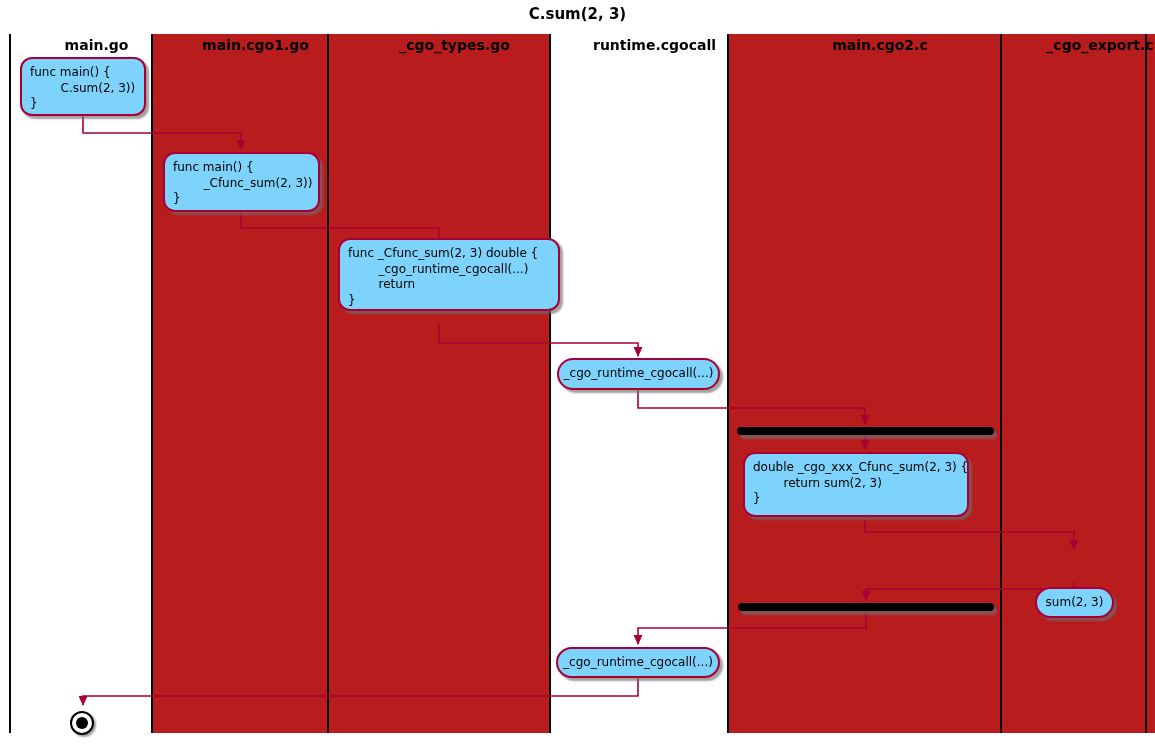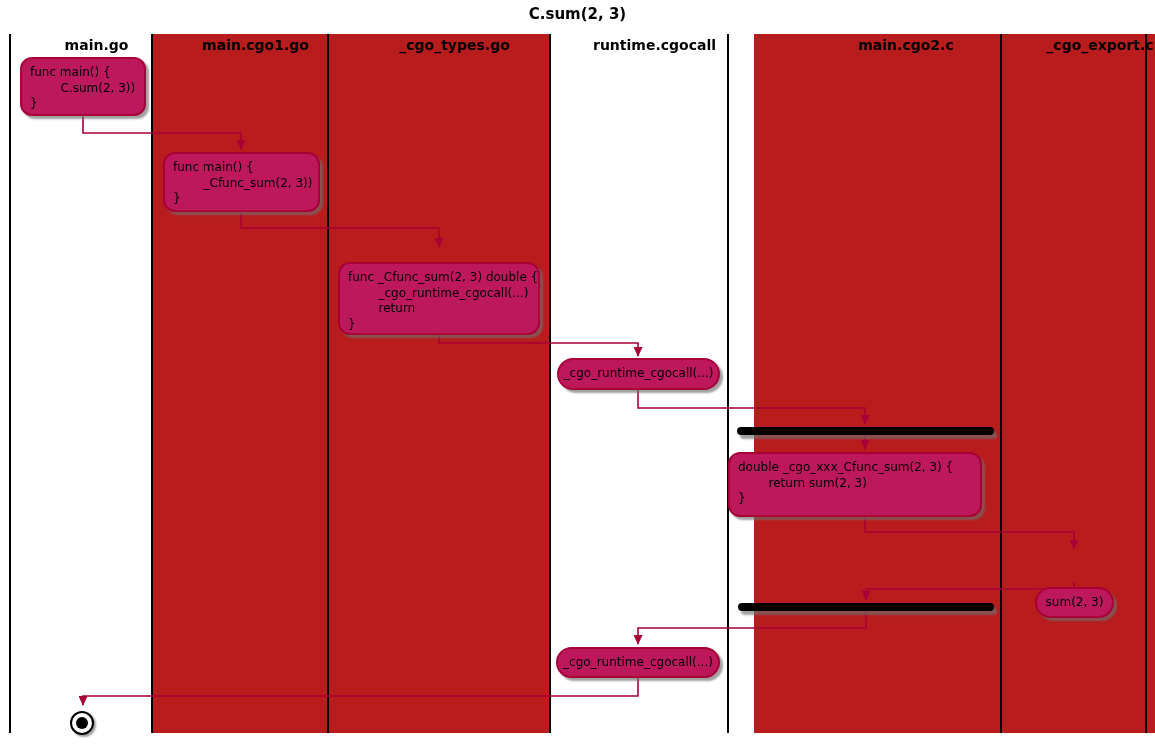--- a/index.html
+++ b/index.html
@@ -38,21 +38,21 @@
   }
   .divider {
     position: absolute;
     top: 34px;
     width: 2px;
     height: 699px;
     background: #000;
   }
   .activity {
     position: absolute;
-    background: #be185d;
+    background: #7dd3fc;
     border: 2px solid #A80036;
     border-radius: 12px;
     box-shadow: 3px 3px 2px rgba(110,110,110,0.65);
     font-size: 12px;
     line-height: 1.3;
     color: #000;
     padding: 6px 8px;
     white-space: pre;
   }
   .activity.pill {
@@ -104,21 +104,21 @@
   </div>
   <div class="lane lane-peach" style="left:152px;width:176px;">
     <div class="lane-header">main.cgo1.go</div>
   </div>
   <div class="lane lane-white" style="left:550px;width:178px;">
     <div class="lane-header">runtime.cgocall</div>
   </div>
   <div class="lane lane-peach" style="left:328px;width:222px;">
     <div class="lane-header">_cgo_types.go</div>
   </div>
-  <div class="lane lane-peach" style="left:728px;width:273px;margin-left:26px;">
+  <div class="lane lane-peach" style="left:728px;width:273px;">
     <div class="lane-header">main.cgo2.c</div>
   </div>
   <div class="lane lane-peach" style="left:1001px;width:167px;">
     <div class="lane-header">_cgo_export.c</div>
   </div>
 
   <div class="divider" style="left:9px;"></div>
   <div class="divider" style="left:151px;"></div>
   <div class="divider" style="left:327px;"></div>
   <div class="divider" style="left:549px;"></div>
@@ -144,30 +144,30 @@
   </svg>
 
   <div class="activity" style="left:20px;top:57px;width:126px;height:59px;">func main() {
         C.sum(2, 3))
 }</div>
 
   <div class="activity" style="left:163px;top:152px;width:157px;height:60px;">func main() {
         _Cfunc_sum(2, 3))
 }</div>
 
-  <div class="activity" style="left:338px;top:262px;width:202px;height:73px;">func _Cfunc_sum(2, 3) double {
+  <div class="activity" style="left:338px;top:238px;width:222px;height:73px;">func _Cfunc_sum(2, 3) double {
         _cgo_runtime_cgocall(...)
         return
 }</div>
 
   <div class="activity pill" style="left:557px;top:358px;width:163px;height:32px;">_cgo_runtime_cgocall(...)</div>
 
   <div class="sync-bar" style="left:737px;top:427px;width:257px;"></div>
 
-  <div class="activity" style="left:728px;top:452px;width:254px;height:65px;">double _cgo_xxx_Cfunc_sum(2, 3) {
+  <div class="activity" style="left:743px;top:452px;width:226px;height:65px;">double _cgo_xxx_Cfunc_sum(2, 3) {
         return sum(2, 3)
 }</div>
 
   <div class="activity pill" style="left:1035px;top:551px;width:79px;height:31px;margin-top:36px;">sum(2, 3)</div>
 
   <div class="sync-bar" style="left:738px;top:603px;width:256px;"></div>
 
   <div class="activity pill" style="left:556px;top:647px;width:164px;height:31px;">_cgo_runtime_cgocall(...)</div>
 
   <div class="final-node">

